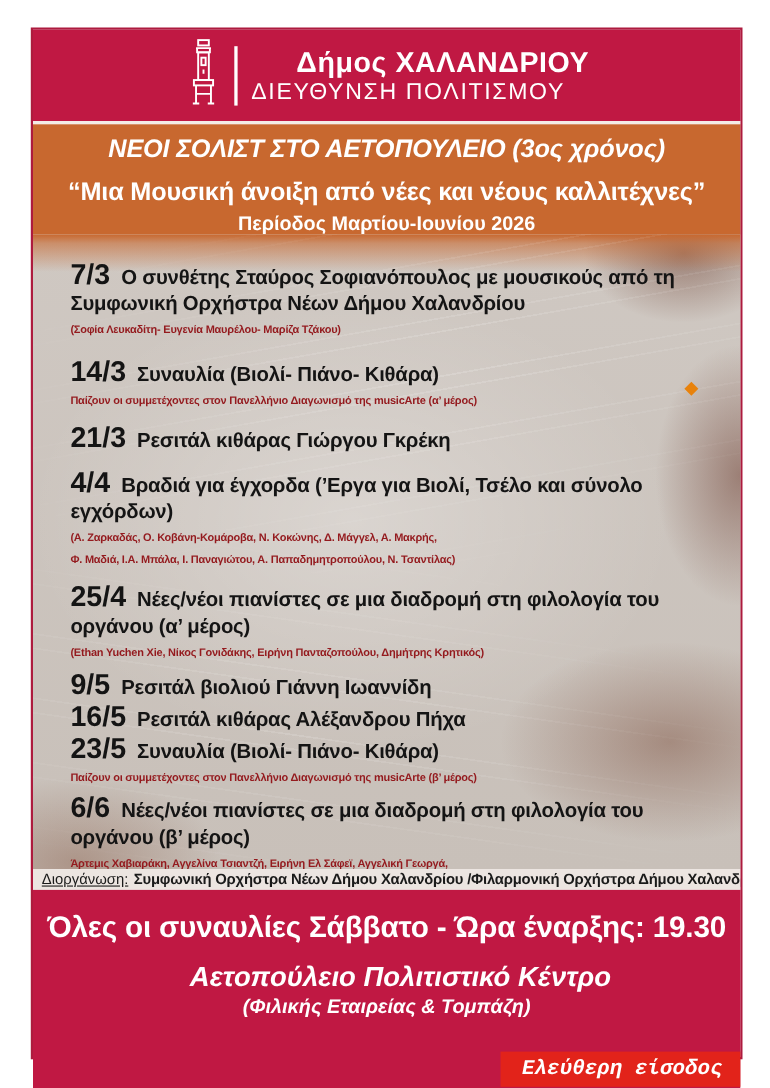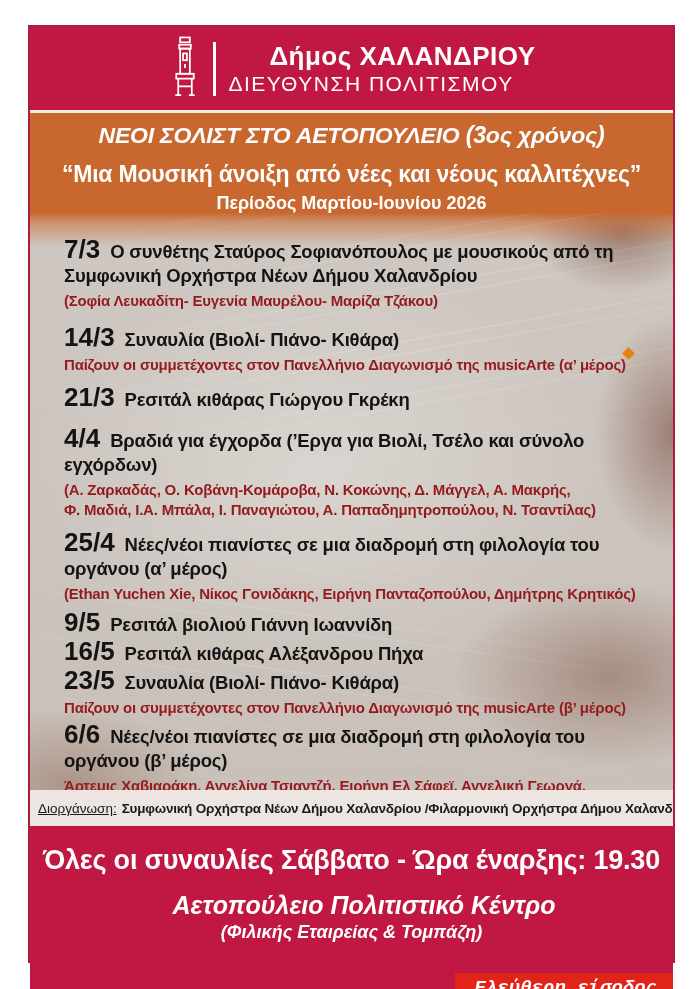--- a/index.html
+++ b/index.html
@@ -60,32 +60,32 @@
     -webkit-mask-image:radial-gradient(ellipse at 40% 55%, #000, transparent 70%);
     mask-image:radial-gradient(ellipse at 40% 55%, #000, transparent 70%);
   }
   .event{position:relative;margin:0;}
   .event-title{
     margin:0;font-size:18.5px;font-weight:bold;line-height:24px;color:#141414;
     letter-spacing:-.2px;white-space:pre-line;
   }
   .event-date{font-size:26px;font-weight:bold;line-height:24px;margin-right:10px;letter-spacing:0;}
   .event-performers{
-    margin:3px 0 0 0;font-size:15px;font-weight:bold;line-height:20px;color:#941a1e;
+    margin:3px 0 0 0;font-size:10px;font-weight:bold;line-height:20px;color:#941a1e;
     letter-spacing:-.2px;white-space:pre-line;
   }
   .mb14{margin-bottom:14px;} .mb10{margin-bottom:10px;} .mb6{margin-bottom:6px;}
   .mb4{margin-bottom:4px;} .mb2{margin-bottom:2px;}
   .diamond{
     position:absolute;top:136px;right:40px;width:9px;height:9px;
     background:#e8820c;transform:rotate(45deg);
   }
   
   .organizer{
-    height:36px;background:#ece5e1;display:flex;align-items:center;
+    height:19px;background:#ece5e1;display:flex;align-items:center;
     padding:0 0 0 8px;font-size:13.5px;color:#1a1a1a;white-space:nowrap;overflow:hidden;
   }
   .organizer .org-label{text-decoration:underline;font-weight:400;margin-right:5px;}
   .organizer .org-text{font-weight:bold;letter-spacing:-.2px;}
   
   .footer{
     height:192px;background:#c01843;color:#fff;text-align:center;position:relative;
     box-sizing:border-box;padding-top:18px;
   }
   .foot-schedule{margin:0;font-size:27px;font-weight:bold;letter-spacing:-.2px;line-height:32px;}

